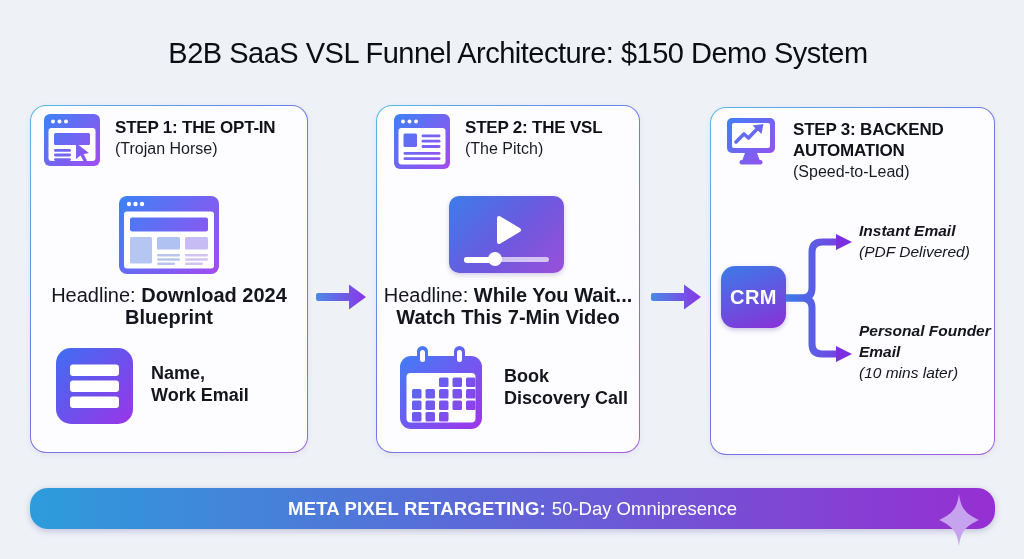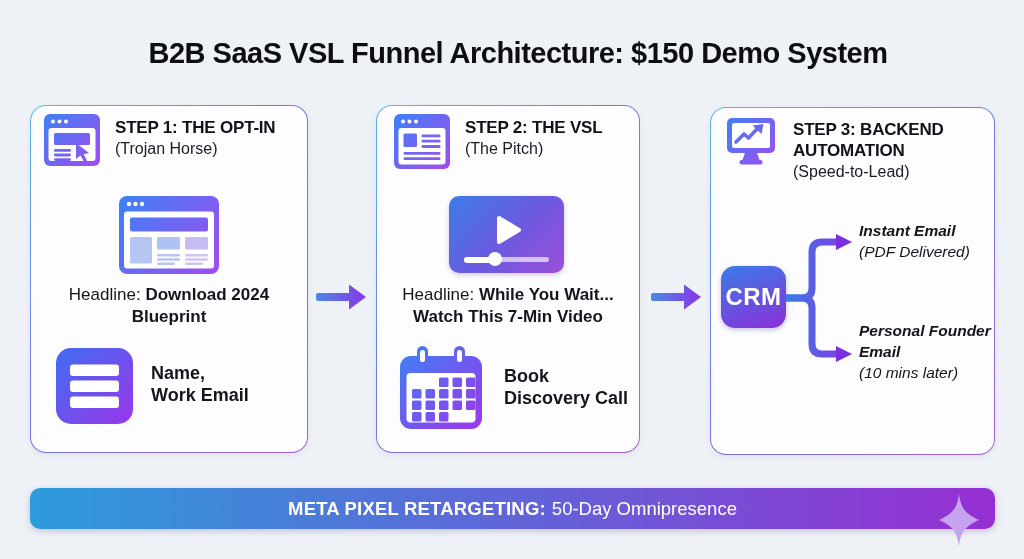--- a/index.html
+++ b/index.html
@@ -5,21 +5,21 @@
   * { margin:0; padding:0; box-sizing:border-box; }
   html,body { background:#e4e8ee; }
   .page {
     position:relative; width:1024px; height:559px; overflow:hidden;
     background:#eef1f6;
     font-family:"Liberation Sans", sans-serif;
     color:#12141a;
   }
   .title {
     position:absolute; top:37px; left:0; width:100%;
-    text-align:center; font-size:29px; font-weight:700; letter-spacing:-0.5px;
+    text-align:center; font-size:29px; font-weight:400; letter-spacing:-0.5px;
     color:#0c0e13;
     padding-left:12px;
   }
   .card {
     position:absolute; top:105px; height:348px; border-radius:16px;
     border:1.5px solid transparent;
     background:
       linear-gradient(#fdfdff,#fdfdff) padding-box,
       linear-gradient(135deg,#55b9e8,#6a7bea 45%,#a55fe2) border-box;
     box-shadow:0 2px 6px rgba(50,70,130,0.07);
@@ -29,54 +29,54 @@
   .card3 { left:710px; top:107px; width:285px; }
 
   .hdr { position:absolute; left:13px; top:8px; display:flex; gap:15px; }
   .hdr-text { padding-top:3px; }
   .step-title { font-size:17px; font-weight:800; line-height:21px; letter-spacing:-0.2px; color:#101218; }
   .step-sub   { font-size:16px; line-height:21px; color:#191c23; }
   .w160 { width:170px; }
 
   .headline {
     position:absolute; left:0; right:0; top:178px; text-align:center;
-    font-size:17px; line-height:22px; color:#14161c;
+    font-size:20px; line-height:22px; color:#14161c;
   }
   .b { font-weight:700; }
 
   .abs { position:absolute; }
   .icon-label { font-size:18px; font-weight:700; line-height:22px; color:#14161c; }
 
   .video {
     position:absolute; left:72px; top:90px; width:115px; height:77px; border-radius:10px;
     background:linear-gradient(135deg,#3d7ce8,#6b5ae0 52%,#9b4fd8);
     box-shadow:0 2px 5px rgba(80,60,160,0.25);
   }
   .play { position:absolute; left:47px; top:18px; }
   .track { position:absolute; left:15px; top:61px; width:85px; height:5px; border-radius:3px; background:rgba(255,255,255,0.65); }
   .fill  { position:absolute; left:15px; top:60.5px; width:30px; height:6px; border-radius:3px; background:#ffffff; }
   .knob  { position:absolute; left:39px; top:56px; width:14px; height:14px; border-radius:50%; background:#ffffff; }
 
   .crm {
     position:absolute; left:10px; top:158px; width:65px; height:62px; border-radius:14px;
     background:linear-gradient(160deg,#3b7ce8,#8b2fd8);
     display:flex; align-items:center; justify-content:center;
-    color:#fff; font-size:24px; font-weight:800; letter-spacing:0.5px;
+    color:#fff; font-size:20px; font-weight:800; letter-spacing:0.5px;
     box-shadow:0 2px 5px rgba(80,60,160,0.3);
   }
   .branch-label { position:absolute; font-size:15.5px; line-height:21px; color:#14161c;font-style:italic; }
   .bl1 { left:148px; top:112px; width:140px; }
   .bl2 { left:148px; top:212px; width:134px; }
 
   .flow-arrow { position:absolute; top:284px; }
   .fa1 { left:316px; }
   .fa2 { left:651px; }
 
   .banner {
-    position:absolute; left:30px; top:488px; width:965px; height:41px; border-radius:10px;
+    position:absolute; left:30px; top:488px; width:965px; height:41px; border-radius:18px;
     background:linear-gradient(90deg,#2d9cdb,#5b6ad8 45%,#962fd2);
     display:flex; align-items:center; justify-content:center;
     color:#ffffff; font-size:18.5px;
     box-shadow:0 2px 6px rgba(60,50,140,0.25);
   }
   .banner .bold { font-weight:800; letter-spacing:0.2px; }
   .banner .norm { margin-left:6px; }
   .sparkle { position:absolute; right:16px; top:6px; }
 </style>
 </head>

